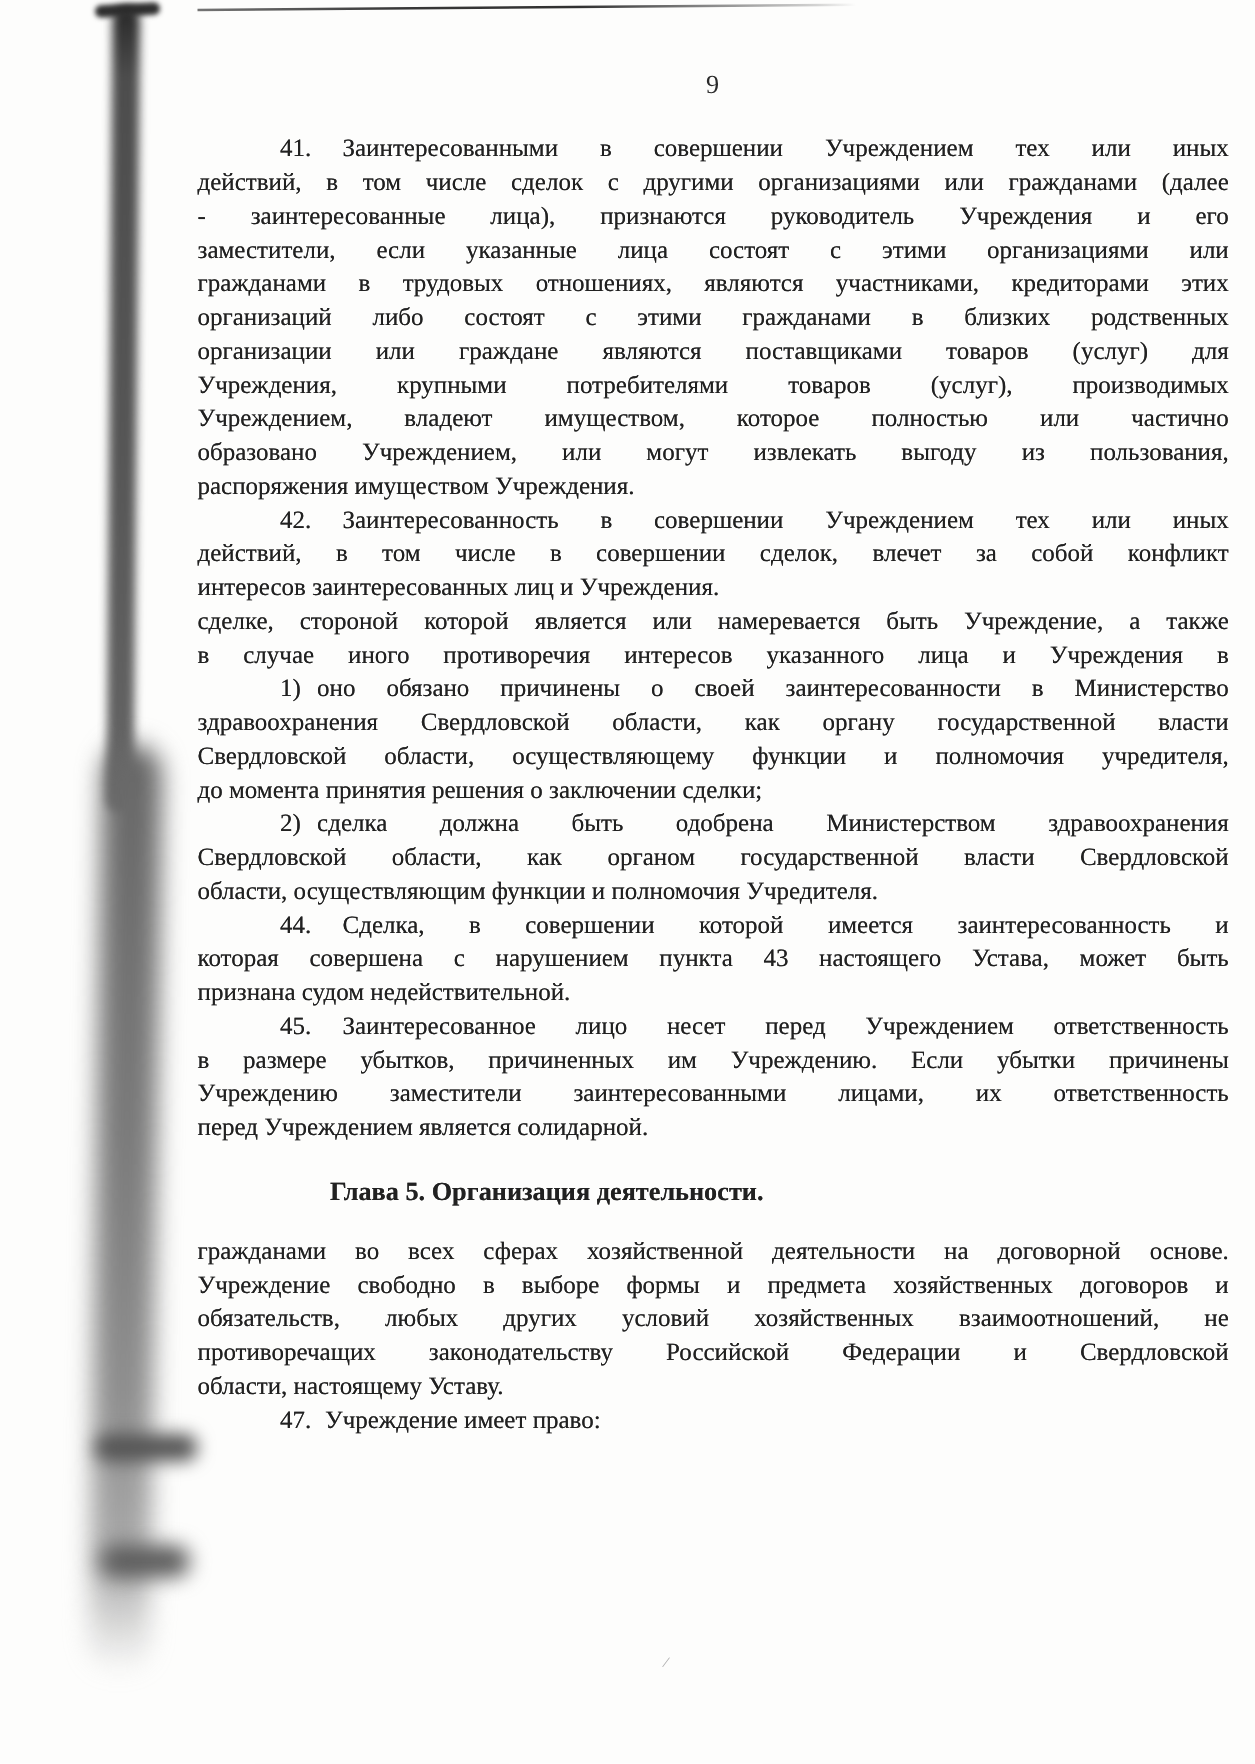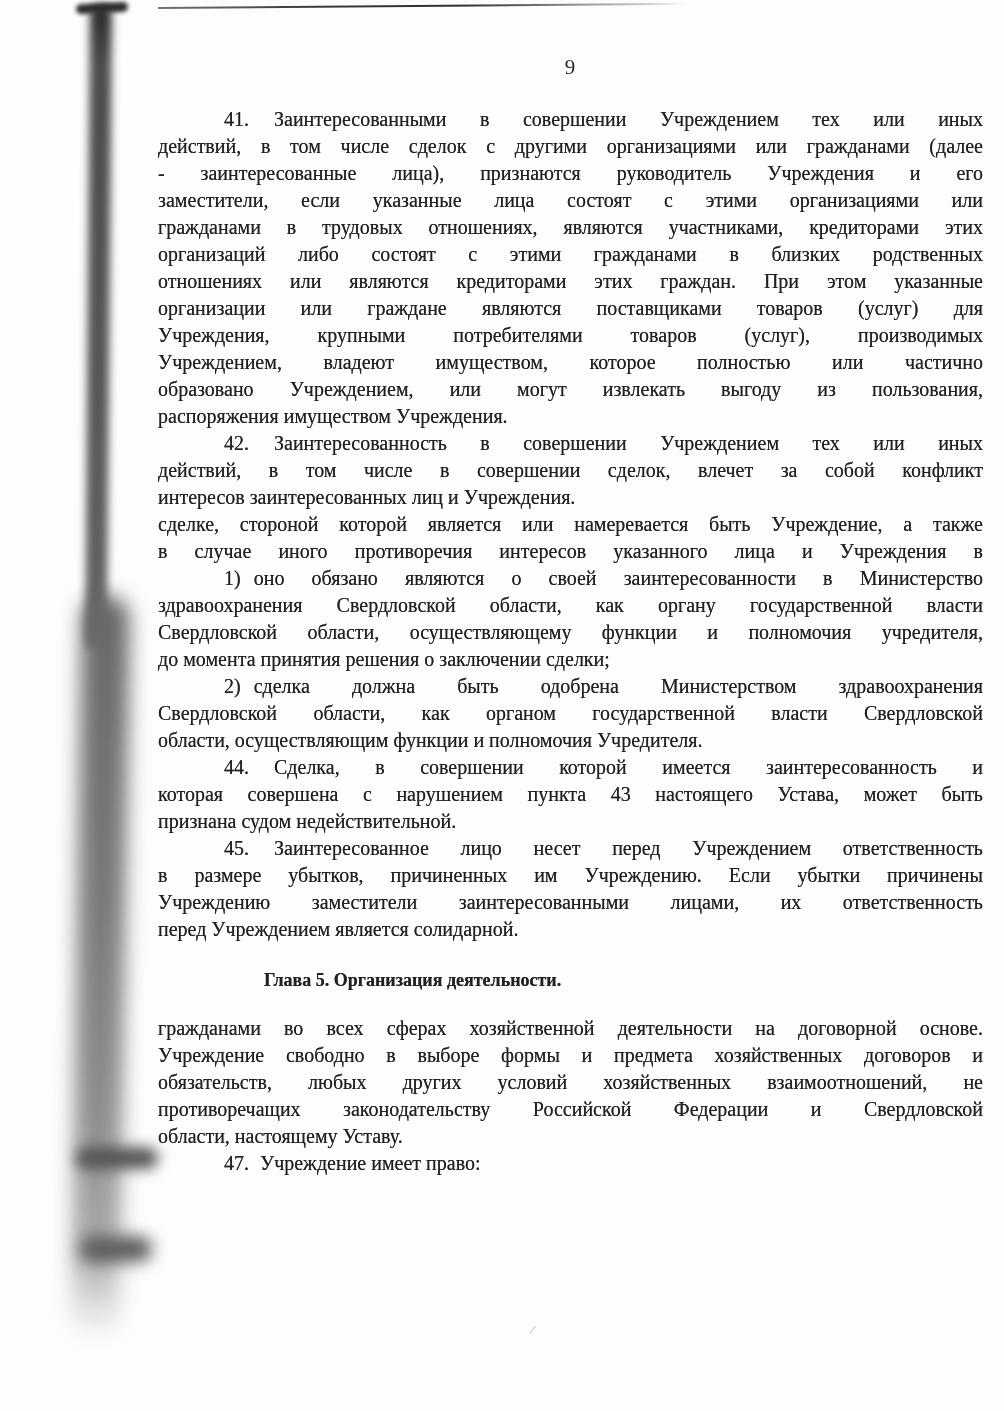--- a/index.html
+++ b/index.html
@@ -69,21 +69,21 @@
   }
   .ln { text-align: justify; text-align-last: justify; }
   .ln.last { text-align: justify; text-align-last: auto; }
   .ln.first { padding-left: 66px; }
   .num { display: inline-block; }
   .num.gw { margin-right: 25px; }
   .num.gm { margin-right: 13px; }
   .num.gs { margin-right: 11px; }
   .heading {
     margin-top: 22px;
-    font-weight: bold; font-size: 18px; line-height: 30px;
+    font-weight: bold; font-size: 21px; line-height: 30px;
     text-align: left; 
   }
   .heading .h1 { padding-left: 106px; }
   .heading .h2 { padding-left: 189px; }
   .p46 { margin-top: 20px; }
 </style>
 </head>
 <body>
 
 <div class="page">
@@ -102,41 +102,40 @@
 
   <div class="textcol">
 
     <div class="para">
       <div class="ln first"><span class="num gw">41.</span><span>Заинтересованными в совершении Учреждением тех или иных</span></div>
       <div class="ln">действий, в том числе сделок с другими организациями или гражданами (далее</div>
       <div class="ln">- заинтересованные лица), признаются руководитель Учреждения и его</div>
       <div class="ln">заместители, если указанные лица состоят с этими организациями или</div>
       <div class="ln">гражданами в трудовых отношениях, являются участниками, кредиторами этих</div>
       <div class="ln">организаций либо состоят с этими гражданами в близких родственных</div>
-      <div class="ln">отношениях или являются кредиторами этих граждан. При этом указанные</div>
       <div class="ln">организации или граждане являются поставщиками товаров (услуг) для</div>
       <div class="ln">Учреждения, крупными потребителями товаров (услуг), производимых</div>
       <div class="ln">Учреждением, владеют имуществом, которое полностью или частично</div>
       <div class="ln">образовано Учреждением, или могут извлекать выгоду из пользования,</div>
       <div class="ln last">распоряжения имуществом Учреждения.</div>
     </div>
 
     <div class="para">
       <div class="ln first"><span class="num gw">42.</span><span>Заинтересованность в совершении Учреждением тех или иных</span></div>
       <div class="ln">действий, в том числе в совершении сделок, влечет за собой конфликт</div>
       <div class="ln last">интересов заинтересованных лиц и Учреждения.</div>
     </div>
 
     <div class="para">
       <div class="ln">сделке, стороной которой является или намеревается быть Учреждение, а также</div>
       <div class="ln">в случае иного противоречия интересов указанного лица и Учреждения в</div>
     </div>
 
     <div class="para">
-      <div class="ln first"><span class="num gm">1)</span><span>оно обязано являются о своей заинтересованности в Министерство</span></div>
+      <div class="ln first"><span class="num gm">1)</span><span>оно обязано причинены о своей заинтересованности в Министерство</span></div>
       <div class="ln">здравоохранения Свердловской области, как органу государственной власти</div>
       <div class="ln">Свердловской области, осуществляющему функции и полномочия учредителя,</div>
       <div class="ln last">до момента принятия решения о заключении сделки;</div>
     </div>
 
     <div class="para">
       <div class="ln first"><span class="num gm">2)</span><span>сделка должна быть одобрена Министерством здравоохранения</span></div>
       <div class="ln">Свердловской области, как органом государственной власти Свердловской</div>
       <div class="ln last">области, осуществляющим функции и полномочия Учредителя.</div>
     </div>

